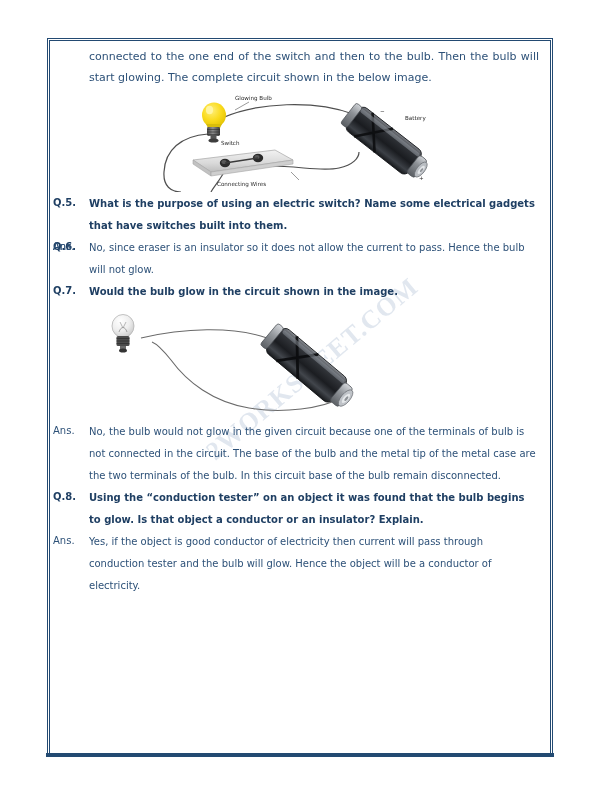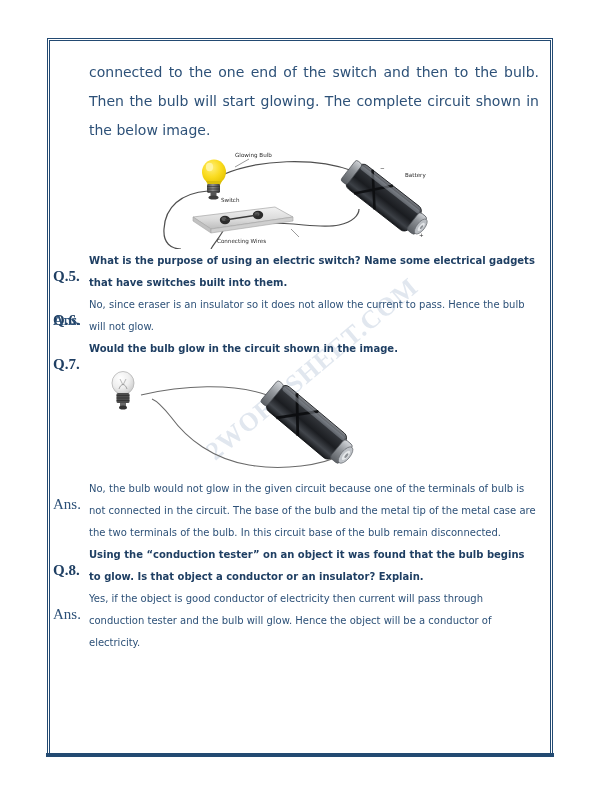--- a/index.html
+++ b/index.html
@@ -64,43 +64,42 @@
   .content {
     position: absolute;
     left: 53px;
     top: 46px;
     width: 494px;
     height: 700px;
   }
 
   .para {
     color: #2d5178;
-    font-size: 14px;
-    line-height: 29px;
+    font-size: 11px;
+    line-height: 21px;
     text-align: justify;
-    margin: 12px 0 0 0;
+    margin: 0 0 0 0;
     padding-left: 36px;
     padding-right: 8px;
   }
 
   .qa-row {
     position: relative;
     padding-left: 36px;
     padding-right: 8px;
     margin: 0;
   }
   .qa-label {
     position: absolute;
     left: 0;
-    top: 17px;
+    top: 0;
     width: 34px;
-    font-size: 15px;
+    font-size: 10px;
     line-height: 21px;
     color: #2d5178;
-    font-family: Liberation Serif, serif;
   }
   .qa-row.q .qa-label {
     font-weight: 700;
     color: #1f3f63;
   }
   .qa-text {
     font-size: 10px;
     line-height: 21px;
     text-align: justify;
     color: #2d5178;

